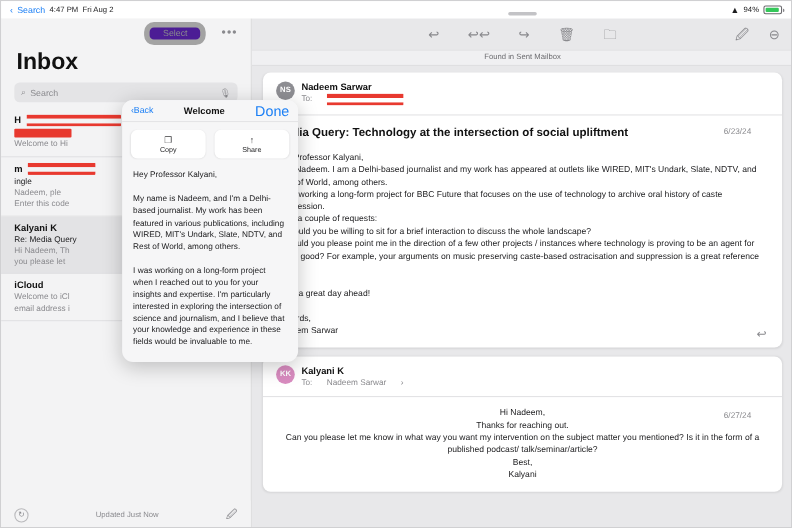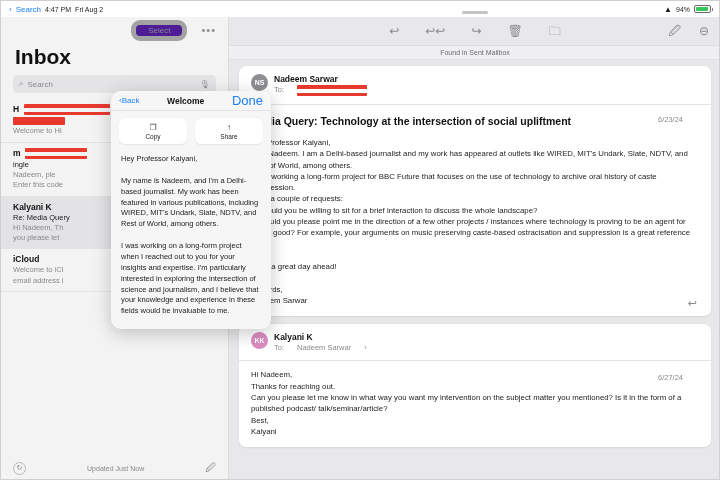--- a/index.html
+++ b/index.html
@@ -322,21 +322,21 @@
         <div>
           <div class="msg-name">Kalyani K</div>
           <div class="msg-to">
             <span>To:</span>
             <span>Nadeem Sarwar</span>
             <span>›</span>
           </div>
         </div>
       </div>
       <div class="divider-line"></div>
-      <div class="msg-body" style="margin-top:8px;">Hi Nadeem,
+      <div class="msg-body" style="margin-top:8px;text-align:center;">Hi Nadeem,
 Thanks for reaching out.
 Can you please let me know in what way you want my intervention on the subject matter you mentioned? Is it in the form of a published podcast/ talk/seminar/article?
 Best,
 Kalyani</div>
     </div>
 
   </div>
 
   <div class="popover">
     <div class="pop-head">

